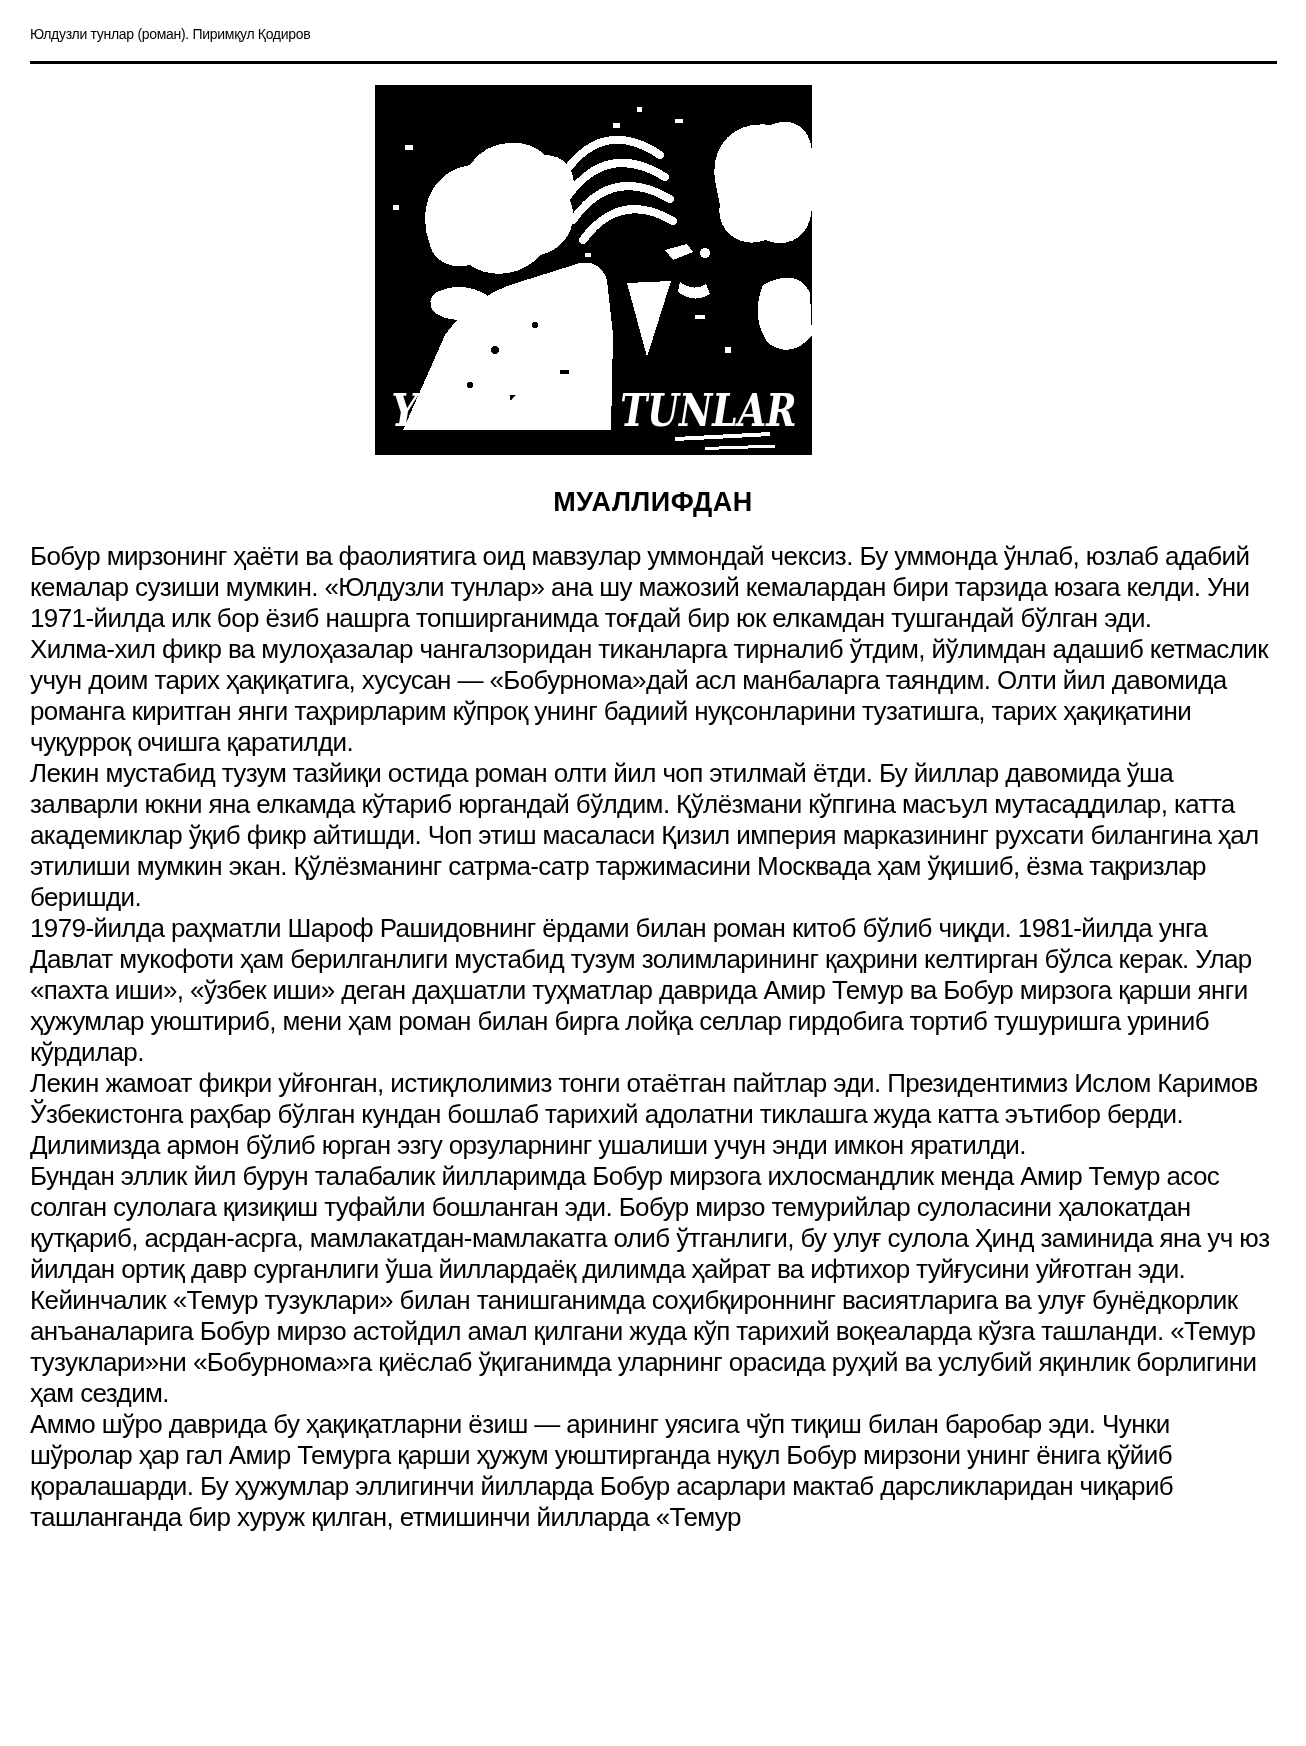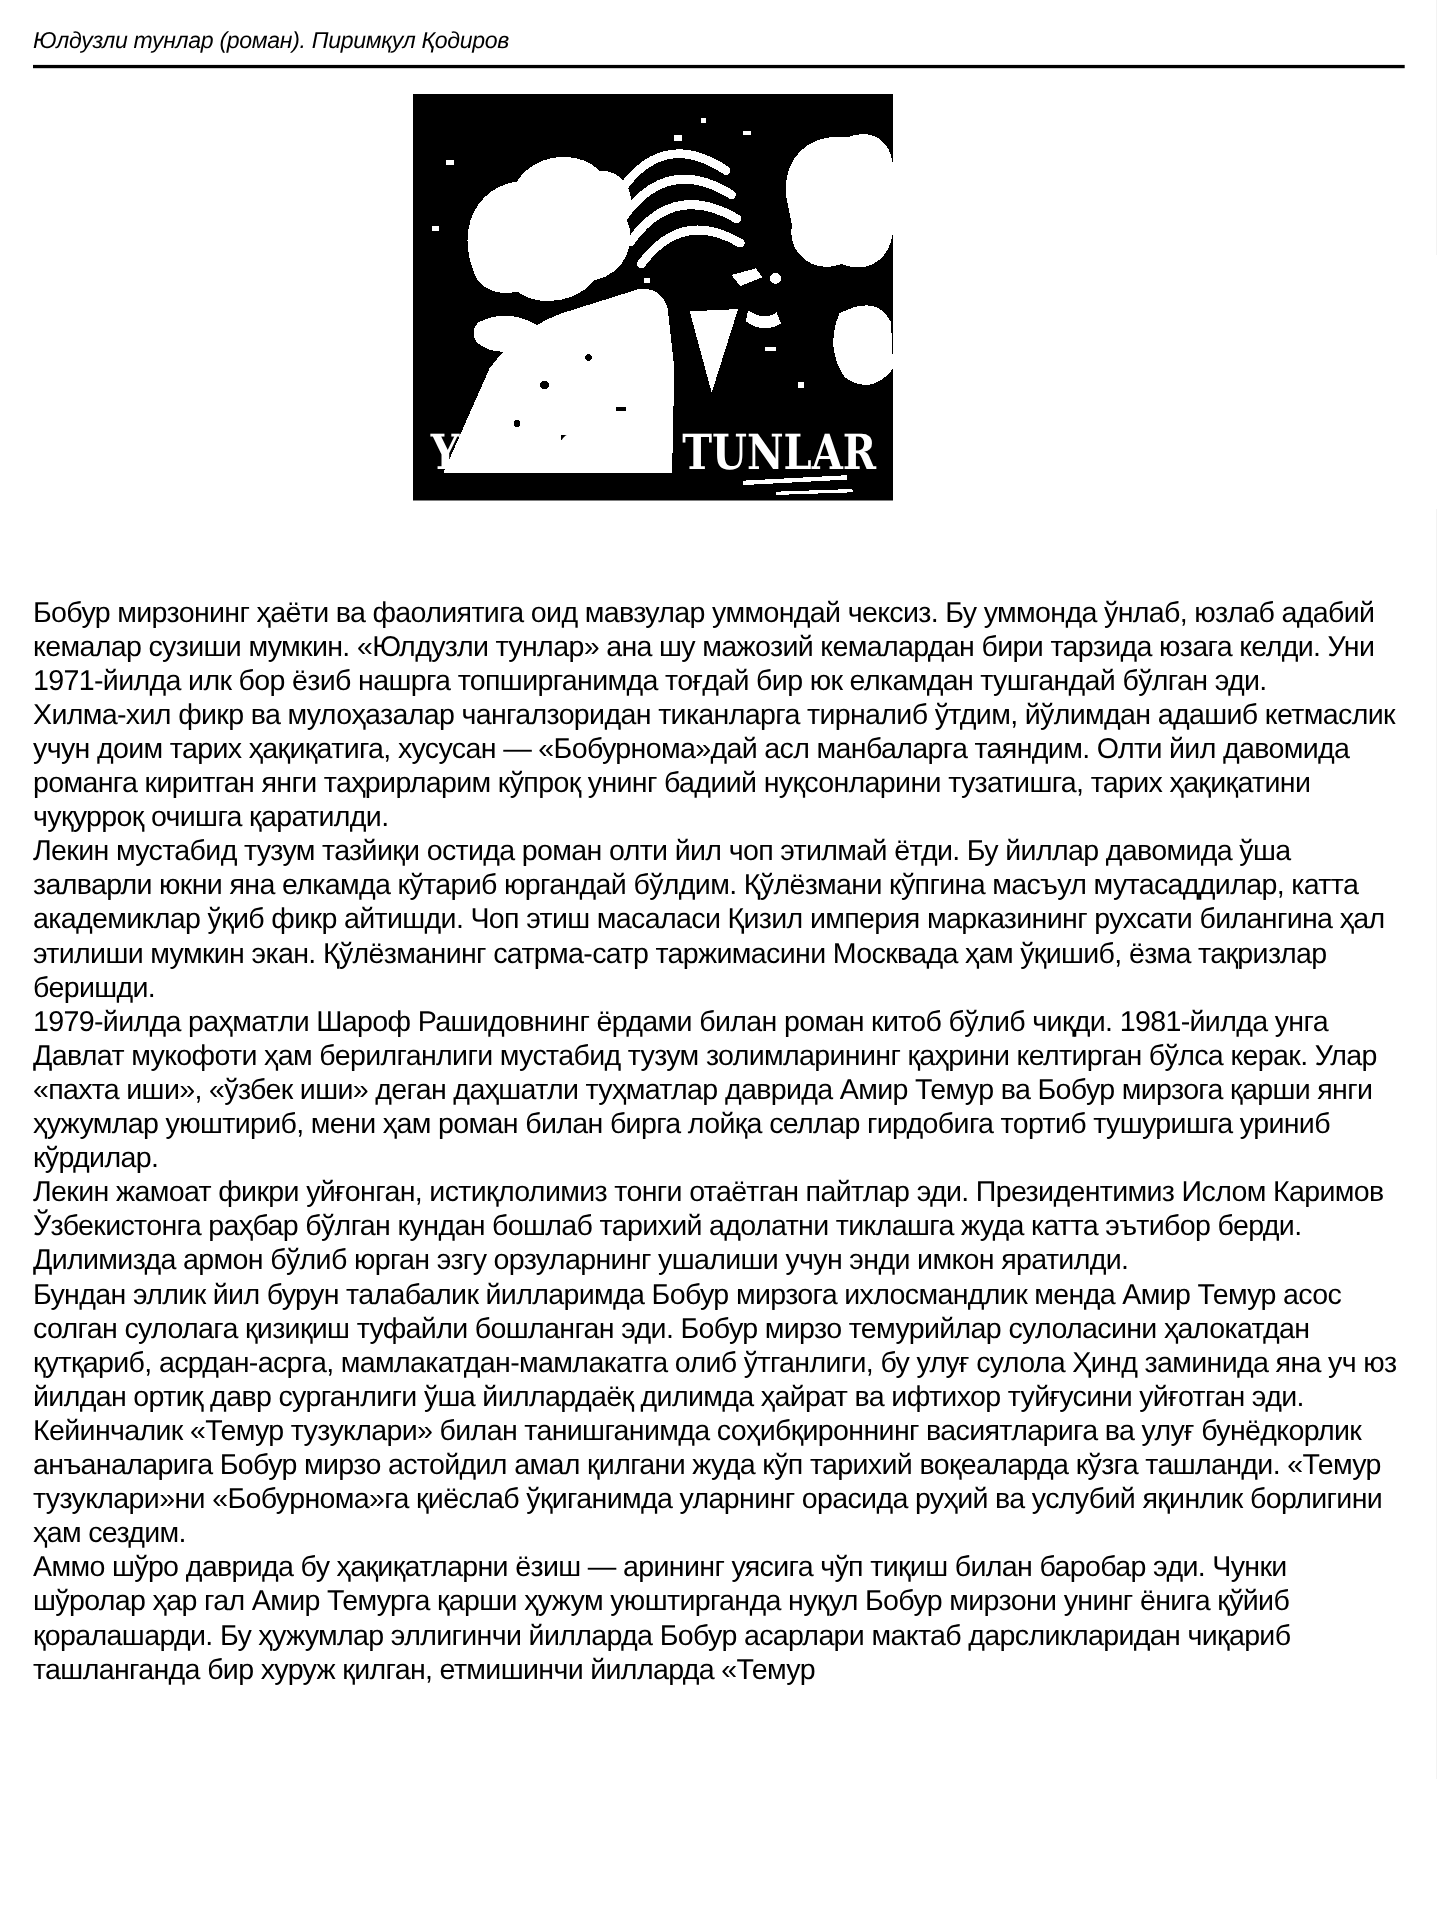--- a/index.html
+++ b/index.html
@@ -10,32 +10,31 @@
     background:#ffffff;
     overflow:hidden;
     color:#000;
     font-family:"Liberation Sans", sans-serif;
     -webkit-font-smoothing:none;
   }
   .running-header {
     position:absolute;
     left:30px; top:26px;
     width:1247px;
-    font-size:21px;
+    font-size:14px;
     font-weight:400;
     letter-spacing:-0.3px;
-    padding-bottom:9px;
+    padding-bottom:19px;
     border-bottom:3px solid #000;
     white-space:nowrap;
-    font-style:italic;
   }
   .cover-wrap {
     position:absolute;
     left:375px; top:85px;
-    width:437px; height:370px;
+    width:437px; height:370px;font-style:italic;
   }
   .cover-wrap svg { display:block; }
   .section-heading {
     position:absolute;
     left:0; top:487px;
     width:100%;
     margin:0;
     text-align:center;
     font-size:27px;
     font-weight:700;
@@ -100,20 +99,21 @@
       <rect x="30" y="60" width="8" height="5" fill="#fff"></rect>
       <rect x="18" y="120" width="6" height="5" fill="#fff"></rect>
 
       <rect x="300" y="352" width="95" height="4" fill="#fff" transform="rotate(-3 300 352)"></rect>
       <rect x="330" y="362" width="70" height="3" fill="#fff" transform="rotate(-2 330 362)"></rect>
 
       <text x="219" y="341" text-anchor="middle" font-family="'DejaVu Serif', serif" font-size="44" font-weight="bold" fill="#fff" textLength="405" lengthAdjust="spacingAndGlyphs">YULDOZLI TUNLAR</text>
     </svg>
   </div>
 
+  <h2 class="section-heading">МУАЛЛИФДАН</h2>
 
   <div class="article">
     <p>Бобур мирзонинг ҳаёти ва фаолиятига оид мавзулар уммондай чексиз. Бу уммонда ўнлаб, юзлаб адабий кемалар сузиши мумкин. «Юлдузли тунлар» ана шу мажозий кемалардан бири тарзида юзага келди. Уни 1971-йилда илк бор ёзиб нашрга топширганимда тоғдай бир юк елкамдан тушгандай бўлган эди.</p>
     <p>Хилма-хил фикр ва мулоҳазалар чангалзоридан тиканларга тирналиб ўтдим, йўлимдан адашиб кетмаслик учун доим тарих ҳақиқатига, хусусан — «Бобурнома»дай асл манбаларга таяндим. Олти йил давомида романга киритган янги таҳрирларим кўпроқ унинг бадиий нуқсонларини тузатишга, тарих ҳақиқатини чуқурроқ очишга қаратилди.</p>
     <p>Лекин мустабид тузум тазйиқи остида роман олти йил чоп этилмай ётди. Бу йиллар давомида ўша залварли юкни яна елкамда кўтариб юргандай бўлдим. Қўлёзмани кўпгина масъул мутасаддилар, катта академиклар ўқиб фикр айтишди. Чоп этиш масаласи Қизил империя марказининг рухсати билангина ҳал этилиши мумкин экан. Қўлёзманинг сатрма-сатр таржимасини Москвада ҳам ўқишиб, ёзма тақризлар беришди.</p>
     <p>1979-йилда раҳматли Шароф Рашидовнинг ёрдами билан роман китоб бўлиб чиқди. 1981-йилда унга Давлат мукофоти ҳам берилганлиги мустабид тузум золимларининг қаҳрини келтирган бўлса керак. Улар «пахта иши», «ўзбек иши» деган даҳшатли туҳматлар даврида Амир Темур ва Бобур мирзога қарши янги ҳужумлар уюштириб, мени ҳам роман билан бирга лойқа селлар гирдобига тортиб тушуришга уриниб кўрдилар.</p>
     <p>Лекин жамоат фикри уйғонган, истиқлолимиз тонги отаётган пайтлар эди. Президентимиз Ислом Каримов Ўзбекистонга раҳбар бўлган кундан бошлаб тарихий адолатни тиклашга жуда катта эътибор берди. Дилимизда армон бўлиб юрган эзгу орзуларнинг ушалиши учун энди имкон яратилди.</p>
     <p>Бундан эллик йил бурун талабалик йилларимда Бобур мирзога ихлосмандлик менда Амир Темур асос солган сулолага қизиқиш туфайли бошланган эди. Бобур мирзо темурийлар сулоласини ҳалокатдан қутқариб, асрдан-асрга, мамлакатдан-мамлакатга олиб ўтганлиги, бу улуғ сулола Ҳинд заминида яна уч юз йилдан ортиқ давр сурганлиги ўша йиллардаёқ дилимда ҳайрат ва ифтихор туйғусини уйғотган эди. Кейинчалик «Темур тузуклари» билан танишганимда соҳибқироннинг васиятларига ва улуғ бунёдкорлик анъаналарига Бобур мирзо астойдил амал қилгани жуда кўп тарихий воқеаларда кўзга ташланди. «Темур тузуклари»ни «Бобурнома»га қиёслаб ўқиганимда уларнинг орасида руҳий ва услубий яқинлик борлигини ҳам сездим.</p>
     <p>Аммо шўро даврида бу ҳақиқатларни ёзиш — арининг уясига чўп тиқиш билан баробар эди. Чунки шўролар ҳар гал Амир Темурга қарши ҳужум уюштирганда нуқул Бобур мирзони унинг ёнига қўйиб қоралашарди. Бу ҳужумлар эллигинчи йилларда Бобур асарлари мактаб дарсликларидан чиқариб ташланганда бир хуруж қилган, етмишинчи йилларда «Темур</p>
   </div>

